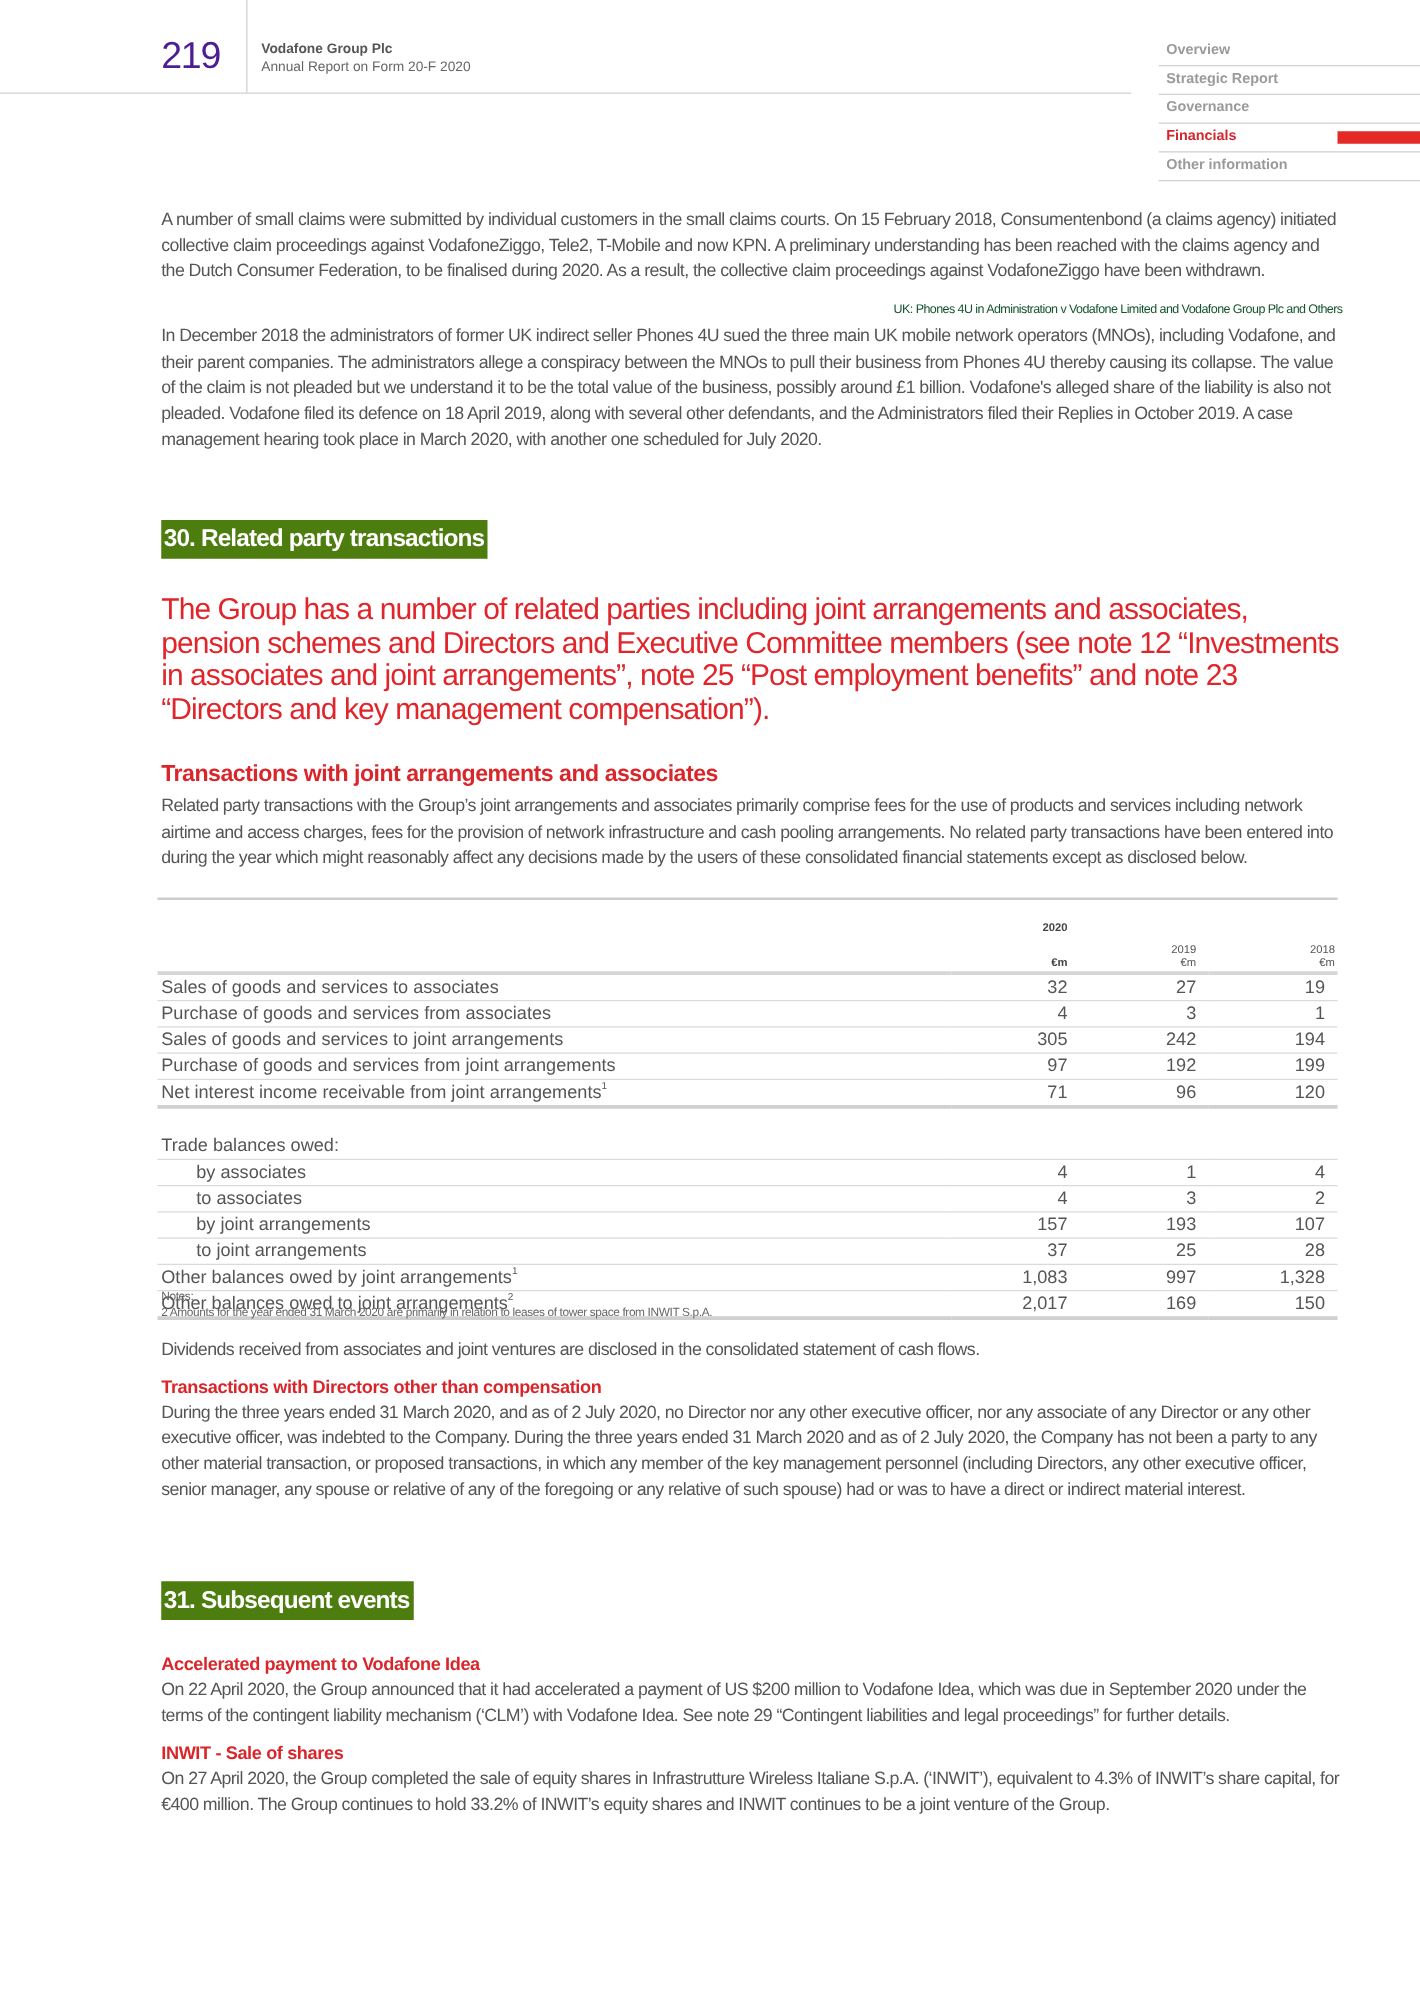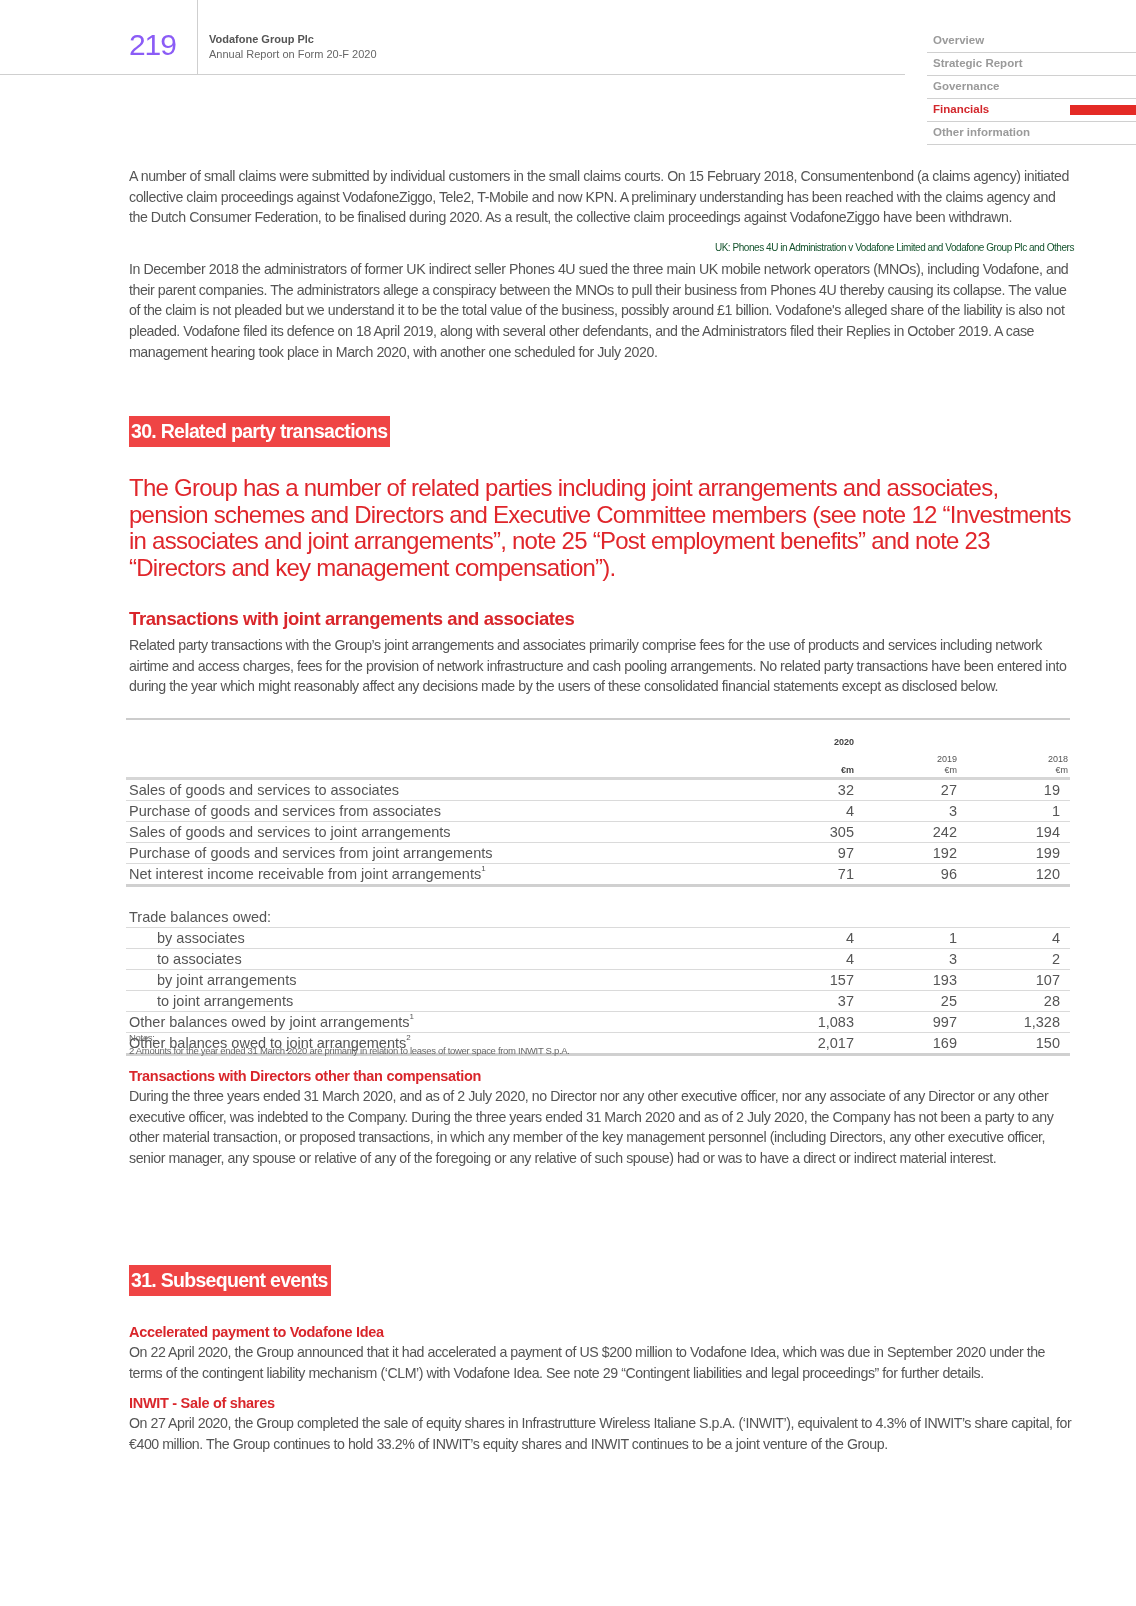--- a/index.html
+++ b/index.html
@@ -1,34 +1,34 @@
 <!DOCTYPE html>
 <html><head>
 <meta charset="utf-8">
 <style>
   html, body { margin: 0; padding: 0; background: #ffffff; }
   body { width: 1136px; height: 1606px; position: relative; font-family: "Liberation Sans", sans-serif; color: #5a5a5a; overflow: hidden; }
 
   .hdr-line { position: absolute; left: 0; top: 74px; width: 905px; height: 1px; background: #cfcfcf; }
   .hdr-vline { position: absolute; left: 197px; top: 0; width: 1px; height: 74px; background: #cfcfcf; }
-  .page-num { position: absolute; left: 110px; top: 28px; width: 66px; text-align: right; font-size: 30px; color: #8b5cf6; font-weight: 300; letter-spacing: -1px; }
+  .page-num { position: absolute; left: 110px; top: 28px; width: 66px; text-align: right; font-size: 30px; color: #4c1d95; font-weight: 300; letter-spacing: -1px; }
   .company { position: absolute; left: 209px; top: 33px; font-size: 11px; font-weight: bold; color: #555; }
   .report { position: absolute; left: 209px; top: 48px; font-size: 11px; color: #666; }
 
   .nav { position: absolute; left: 927px; top: 30px; width: 209px; }
   .nav-item { height: 23px; line-height: 20px; font-size: 11.5px; font-weight: bold; color: #9a9a9a; border-bottom: 1px solid #d0d0d0; position: relative; padding-left: 6px; box-sizing: border-box; }
   .nav-item.active { color: #d3272c; }
   .nav-item .bar { position: absolute; right: 0; top: 6px; width: 66px; height: 10px; background: #e42a25; }
 
   .content { position: absolute; left: 129px; width: 945px; }
   p { margin: 0; font-size: 14.2px; line-height: 20.7px; color: #555; letter-spacing: -0.45px; }
   .red-sub { color: #14532d; font-size: 10px; line-height: 20.7px; letter-spacing: -0.45px; text-align: right; }
   .sub-bold { color: #d9262b; font-weight: bold; font-size: 14.5px; line-height: 20px; letter-spacing: -0.3px; }
 
-  .section-title { display: inline-block; background: #ef4444; color: #fff; font-weight: bold; font-size: 19.5px; letter-spacing: -0.7px; padding: 2px 3px 3px 2px; line-height: 26px; }
+  .section-title { display: inline-block; background: #4d7c0f; color: #fff; font-weight: bold; font-size: 19.5px; letter-spacing: -0.7px; padding: 2px 3px 3px 2px; line-height: 26px; }
   .intro { color: #e0262b; font-size: 24px; line-height: 26.5px; letter-spacing: -0.75px; }
   .h3 { color: #d9262b; font-weight: bold; font-size: 18.5px; letter-spacing: -0.4px; line-height: 24px; }
 
   table { border-collapse: collapse; width: 944px; position: absolute; left: 126px; font-size: 14.5px; color: #555; }
   td { padding: 0 10px 0 3px; height: 20px; line-height: 20px; border-bottom: 1px solid #dadada; }
   td.num { text-align: right; width: 90px; }
   tr.head td { height: 24px; font-size: 9px; line-height: 11px; vertical-align: bottom; border-bottom: 3px solid #d6d6d6; padding-bottom: 1px; }
   tr.head .yr { display: block; }
   tr.head .bold { font-weight: bold; color: #444; margin-top: 17px; }
   .top-rule { position: absolute; left: 126px; width: 944px; height: 2px; background: #cccccc; }
@@ -160,20 +160,21 @@
         <td class="num">2,017</td>
         <td class="num">169</td>
         <td class="num">150</td>
       </tr>
 </tbody>
   </table>
 
 <div class="content" style="top:1031px;">
   <div class="notes">Notes:</div>
   <div class="notes">2  Amounts for the year ended 31 March 2020 are primarily in relation to leases of tower space from INWIT S.p.A.</div>
+  <p style="margin-top:13px;">Dividends received from associates and joint ventures are disclosed in the consolidated statement of cash flows.</p>
   <div class="sub-bold" style="margin-top:9px;">Transactions with Directors other than compensation</div>
   <p>During the three years ended 31 March 2020, and as of 2 July 2020, no Director nor any other executive officer, nor any associate of any Director or any other executive officer, was indebted to the Company. During the three years ended 31 March 2020 and as of 2 July 2020, the Company has not been a party to any other material transaction, or proposed transactions, in which any member of the key management personnel (including Directors, any other executive officer, senior manager, any spouse or relative of any of the foregoing or any relative of such spouse) had or was to have a direct or indirect material interest.</p>
 </div>
 
 <div class="content" style="top:1265px;">
   <div class="section-title">31. Subsequent events</div>
   <div class="sub-bold" style="margin-top:26px;">Accelerated payment to Vodafone Idea</div>
   <p>On 22 April 2020, the Group announced that it had accelerated a payment of US $200 million to Vodafone Idea, which was due in September 2020 under the terms of the contingent liability mechanism (‘CLM’) with Vodafone Idea.  See note 29 “Contingent liabilities and legal proceedings” for further details.</p>
   <div class="sub-bold" style="margin-top:10px;">INWIT -  Sale of shares</div>
   <p>On 27 April 2020, the Group completed the sale of equity shares in Infrastrutture Wireless Italiane S.p.A. (‘INWIT’), equivalent to 4.3% of INWIT’s share capital, for €400 million.  The Group continues to hold 33.2% of INWIT’s equity shares and INWIT continues to be a joint venture of the Group.</p>

